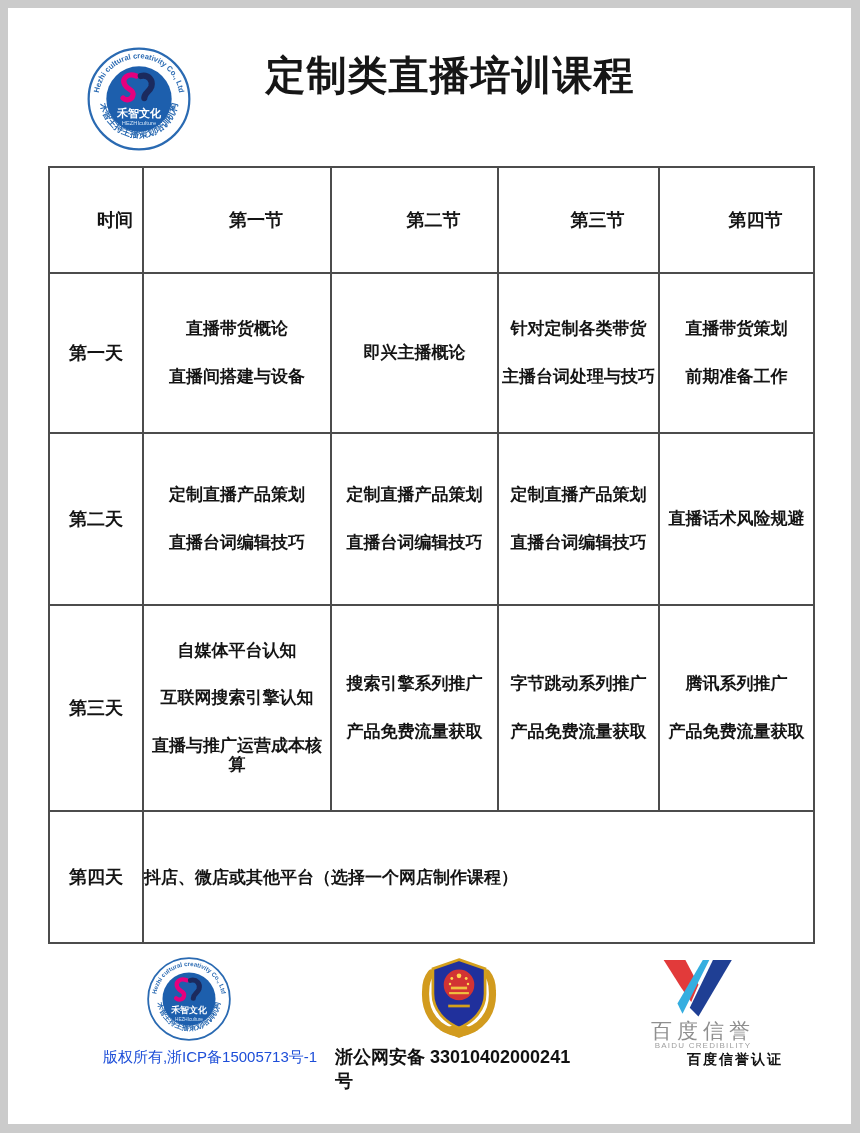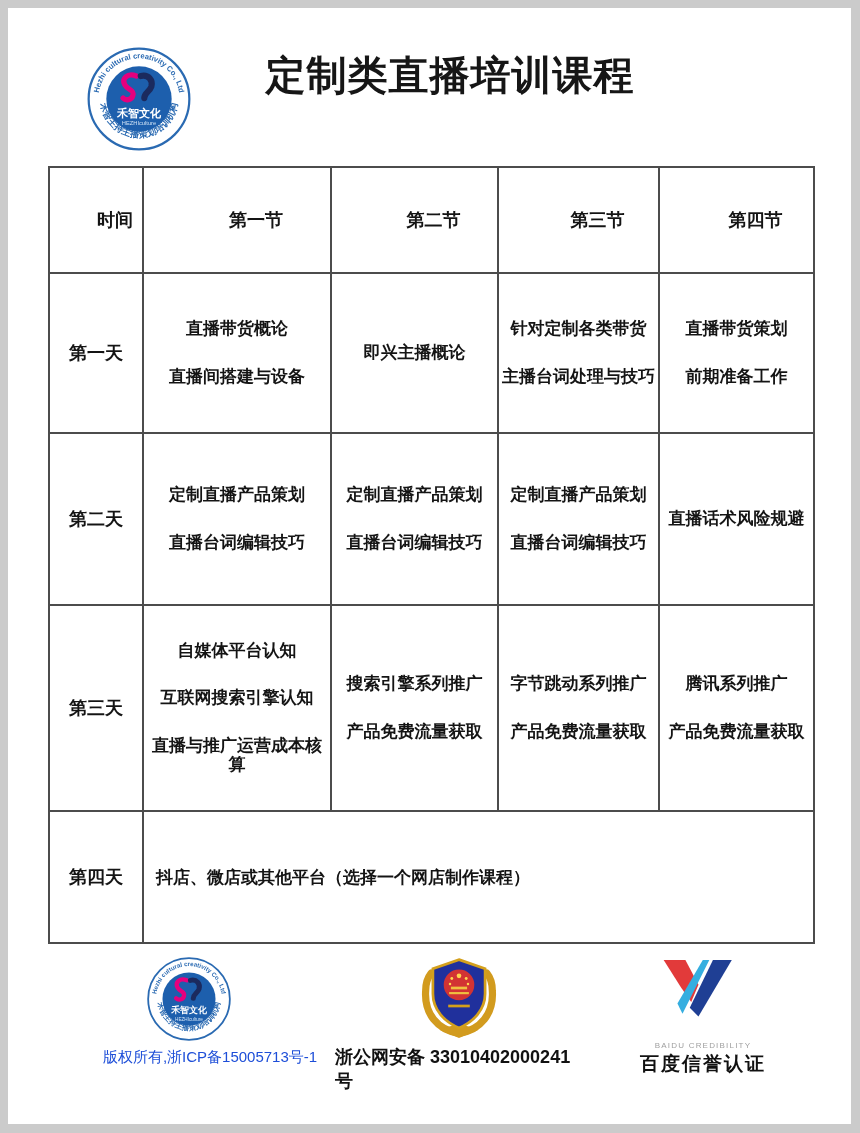--- a/index.html
+++ b/index.html
@@ -22,36 +22,36 @@
     text-align:center;vertical-align:middle;padding:0;}
   .course-table thead tr{height:106px;}
   .course-table th{font-size:18px;padding-left:38px;}
   .course-table .row-0{height:160px;}
   .course-table .row-1{height:172px;}
   .course-table .row-2{height:206px;}
   .course-table .row-3{height:132px;}
   .course-table td.day{font-size:18px;}
   .cell-lines{display:flex;flex-direction:column;gap:29px;align-items:center;
     justify-content:center;font-size:17px;line-height:1.1;}
-  .course-table td.merged-cell{text-align:left;padding-left:12px;font-size:17px;}
+  .course-table td.merged-cell{text-align:left;font-size:17px;}
 
   
   .logo-footer{left:146px;top:956px;width:86px;height:86px;}
   .copyright-text{position:absolute;left:85px;top:1048px;width:250px;text-align:center;
     font-size:15px;color:#1d4ed8;}
   .police-badge{position:absolute;left:414px;top:954px;width:90px;height:86px;}
   .police-text{position:absolute;left:335px;top:1045px;width:250px;text-align:left;
     font-size:18px;font-weight:bold;color:#111;}
   .baidu-logo{position:absolute;left:658px;top:960px;width:78px;height:58px;}
   .baidu-cn{position:absolute;left:628px;top:1017px;width:150px;text-align:center;
     font-size:21px;color:#8f8f8f;letter-spacing:5px;}
   .baidu-en{position:absolute;left:628px;top:1041px;width:150px;text-align:center;
     font-size:8px;color:#9f9f9f;letter-spacing:1.2px;}
-  .baidu-cert{position:absolute;left:623px;top:1051px;width:160px;text-align:center;
-    font-size:19px;font-weight:bold;color:#111;letter-spacing:2px;}
+  .baidu-cert{position:absolute;left:623px;top:1051px;width:160px;text-align:right;
+    font-size:14px;font-weight:bold;color:#111;letter-spacing:2px;}
 </style>
 </head>
 <body>
 
 <div class="page">
   <div class="sheet"></div>
 
   <svg class="hezhi-logo logo-header" viewBox="0 0 120 120">
     <circle cx="60" cy="60" r="57" fill="#ffffff" stroke="#2a6ab2" stroke-width="2.5"></circle>
     <defs>
@@ -213,15 +213,16 @@
     <rect x="39" y="42" width="22" height="2.4" fill="#f0c040"></rect>
     <rect x="38" y="56" width="24" height="3" fill="#d4a01c"></rect>
   </svg>
   <div class="police-text">浙公网安备 33010402000241号</div>
 
   <svg class="baidu-logo" viewBox="0 0 100 80">
     <polygon points="4,0 34,0 52,34 42,58 28,38" fill="#e23a3a"></polygon>
     <polygon points="58,0 67,0 30,74 23,60" fill="#35aee0"></polygon>
     <polygon points="72,0 98,0 52,78 40,66" fill="#1f3f94"></polygon>
   </svg>
+  <div class="baidu-cn">百度信誉</div>
   <div class="baidu-en">BAIDU CREDIBILITY</div>
   <div class="baidu-cert">百度信誉认证</div>
 </div>
 
 </body></html>

